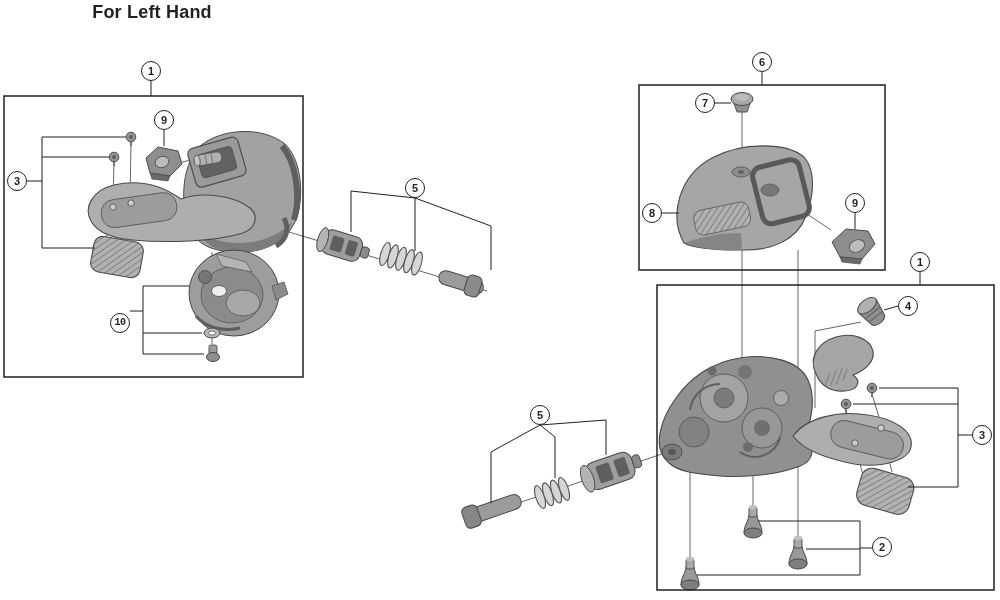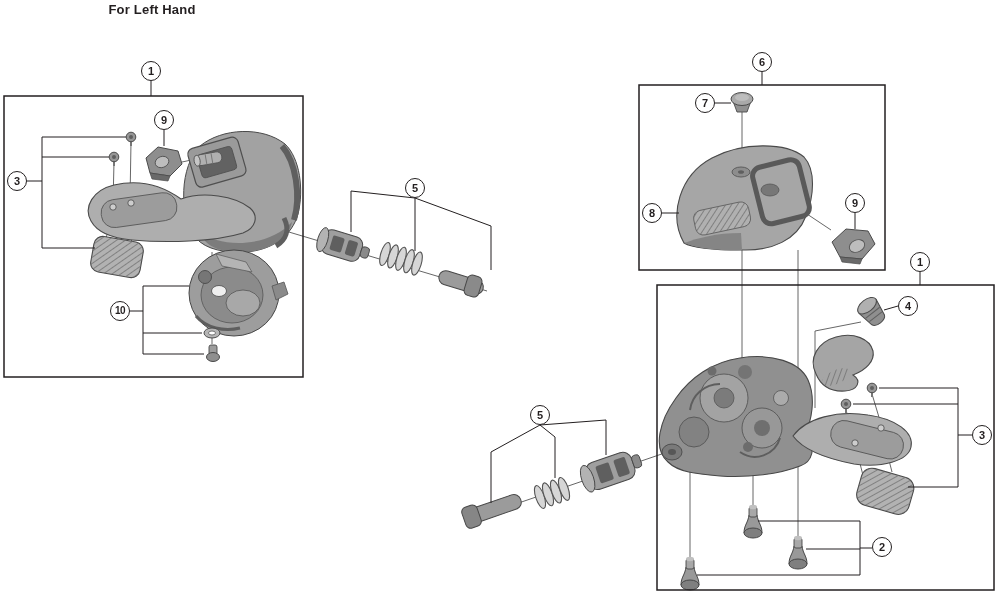--- a/index.html
+++ b/index.html
@@ -6,21 +6,21 @@
     --line-color:#231f20;
     --bg:#ffffff;
   }
   html,body{margin:0;padding:0;background:var(--bg);}
   #stage{
     position:relative;width:1000px;height:600px;background:var(--bg);
     font-family:"Liberation Sans", sans-serif;overflow:hidden;
   }
   #scene{position:absolute;left:0;top:0;}
   .title{
-    position:absolute;font-size:13px;font-weight:bold;color:var(--line-color);
+    position:absolute;font-size:18px;font-weight:bold;color:var(--line-color);
     text-align:center;letter-spacing:.2px;
   }
   .callout{
     position:absolute;box-sizing:border-box;width:20px;height:20px;
     border:1.6px solid var(--line-color);border-radius:50%;background:#fff;
     display:flex;align-items:center;justify-content:center;
     font-size:11px;font-weight:bold;color:var(--line-color);line-height:1;
   }
   .callout.wide{letter-spacing:-0.5px;font-size:10px;}
   svg .ann{stroke:var(--line-color);stroke-width:1;fill:none;}
@@ -297,21 +297,21 @@
       <rect class="box" x="639" y="85" width="246" height="185"></rect>
       <rect class="box" x="657" y="285" width="337" height="305"></rect>
     </g>
   </svg>
 
   <div class="title" style="left:57px;top:2px;width:190px;">For Left Hand</div>
 
   <div class="callout" style="left:141px;top:61px;">1</div>
   <div class="callout" style="left:154px;top:110px;">9</div>
   <div class="callout" style="left:7px;top:171px;">3</div>
-  <div class="callout wide" style="left:110px;top:301px;">10</div>
+  <div class="callout wide" style="left:110px;top:313px;font-family:Liberation Mono, monospace;">10</div>
   <div class="callout" style="left:405px;top:178px;">5</div>
 
   <div class="callout" style="left:752px;top:52px;">6</div>
   <div class="callout" style="left:695px;top:93px;">7</div>
   <div class="callout" style="left:642px;top:203px;">8</div>
   <div class="callout" style="left:845px;top:193px;">9</div>
   <div class="callout" style="left:910px;top:252px;">1</div>
   <div class="callout" style="left:898px;top:296px;">4</div>
   <div class="callout" style="left:972px;top:425px;">3</div>
   <div class="callout" style="left:872px;top:537px;">2</div>

